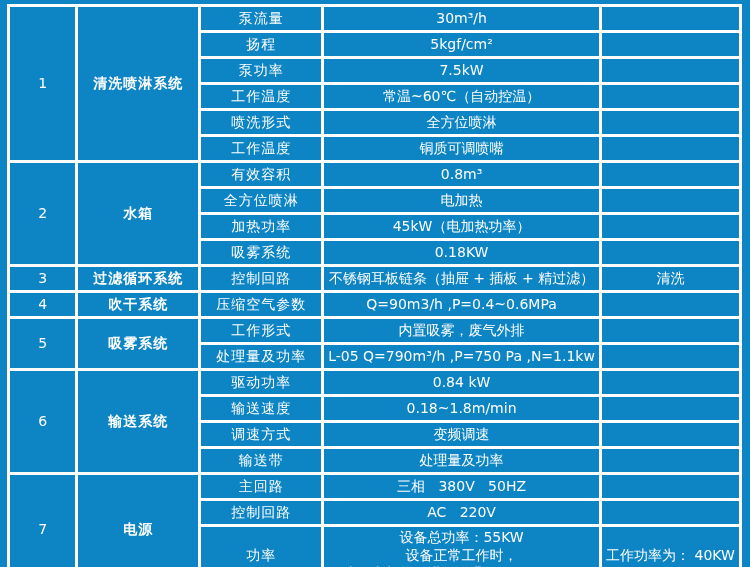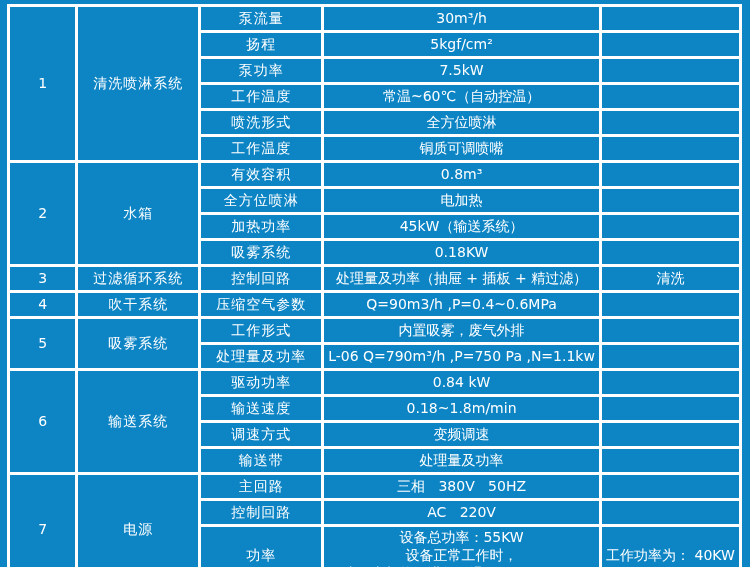--- a/index.html
+++ b/index.html
@@ -30,21 +30,21 @@
     color: #ffffff;
     text-align: center;
     vertical-align: middle;
     height: 21px;
     padding: 1px 3px;
     font-size: 14px;
     line-height: 1.3;
     overflow: hidden;
   }
   td.c-no    { font-size: 15px; }
-  td.c-name  { letter-spacing: 1px; }
+  td.c-name  { letter-spacing: 1px; font-weight: bold; }
   td.c-param { letter-spacing: 1px; }
   td.c-value {
     font-size: 13.5px;
     white-space: pre-line;
     margin-left: 28px;
   }
   td.c-note  { font-size: 13.5px; }
 </style>
 </head>
 <body>
@@ -98,52 +98,52 @@
           <td class="c-value">0.8m³</td>
           <td class="c-note"></td>
         </tr>
         <tr>
           <td class="c-param">全方位喷淋</td>
           <td class="c-value">电加热</td>
           <td class="c-note"></td>
         </tr>
         <tr>
           <td class="c-param">加热功率</td>
-          <td class="c-value">45kW（输送系统）</td>
+          <td class="c-value">45kW（电加热功率）</td>
           <td class="c-note"></td>
         </tr>
         <tr>
           <td class="c-param">吸雾系统</td>
           <td class="c-value">0.18KW</td>
           <td class="c-note"></td>
         </tr>
         <tr>
           <td class="c-no">3</td>
           <td class="c-name">过滤循环系统</td>
           <td class="c-param">控制回路</td>
-          <td class="c-value">处理量及功率（抽屉 + 插板 + 精过滤）</td>
+          <td class="c-value">不锈钢耳板链条（抽屉 + 插板 + 精过滤）</td>
           <td class="c-note">清洗</td>
         </tr>
         <tr>
           <td class="c-no">4</td>
           <td class="c-name">吹干系统</td>
           <td class="c-param">压缩空气参数</td>
           <td class="c-value">Q=90m3/h ,P=0.4~0.6MPa</td>
           <td class="c-note"></td>
         </tr>
         <tr>
           <td class="c-no" rowspan="2">5</td>
           <td class="c-name" rowspan="2">吸雾系统</td>
           <td class="c-param">工作形式</td>
           <td class="c-value">内置吸雾，废气外排</td>
           <td class="c-note"></td>
         </tr>
         <tr>
           <td class="c-param">处理量及功率</td>
-          <td class="c-value">L-06 Q=790m³/h ,P=750 Pa ,N=1.1kw</td>
+          <td class="c-value">L-05 Q=790m³/h ,P=750 Pa ,N=1.1kw</td>
           <td class="c-note"></td>
         </tr>
         <tr>
           <td class="c-no" rowspan="4">6</td>
           <td class="c-name" rowspan="4">输送系统</td>
           <td class="c-param">驱动功率</td>
           <td class="c-value">0.84 kW</td>
           <td class="c-note"></td>
         </tr>
         <tr>

